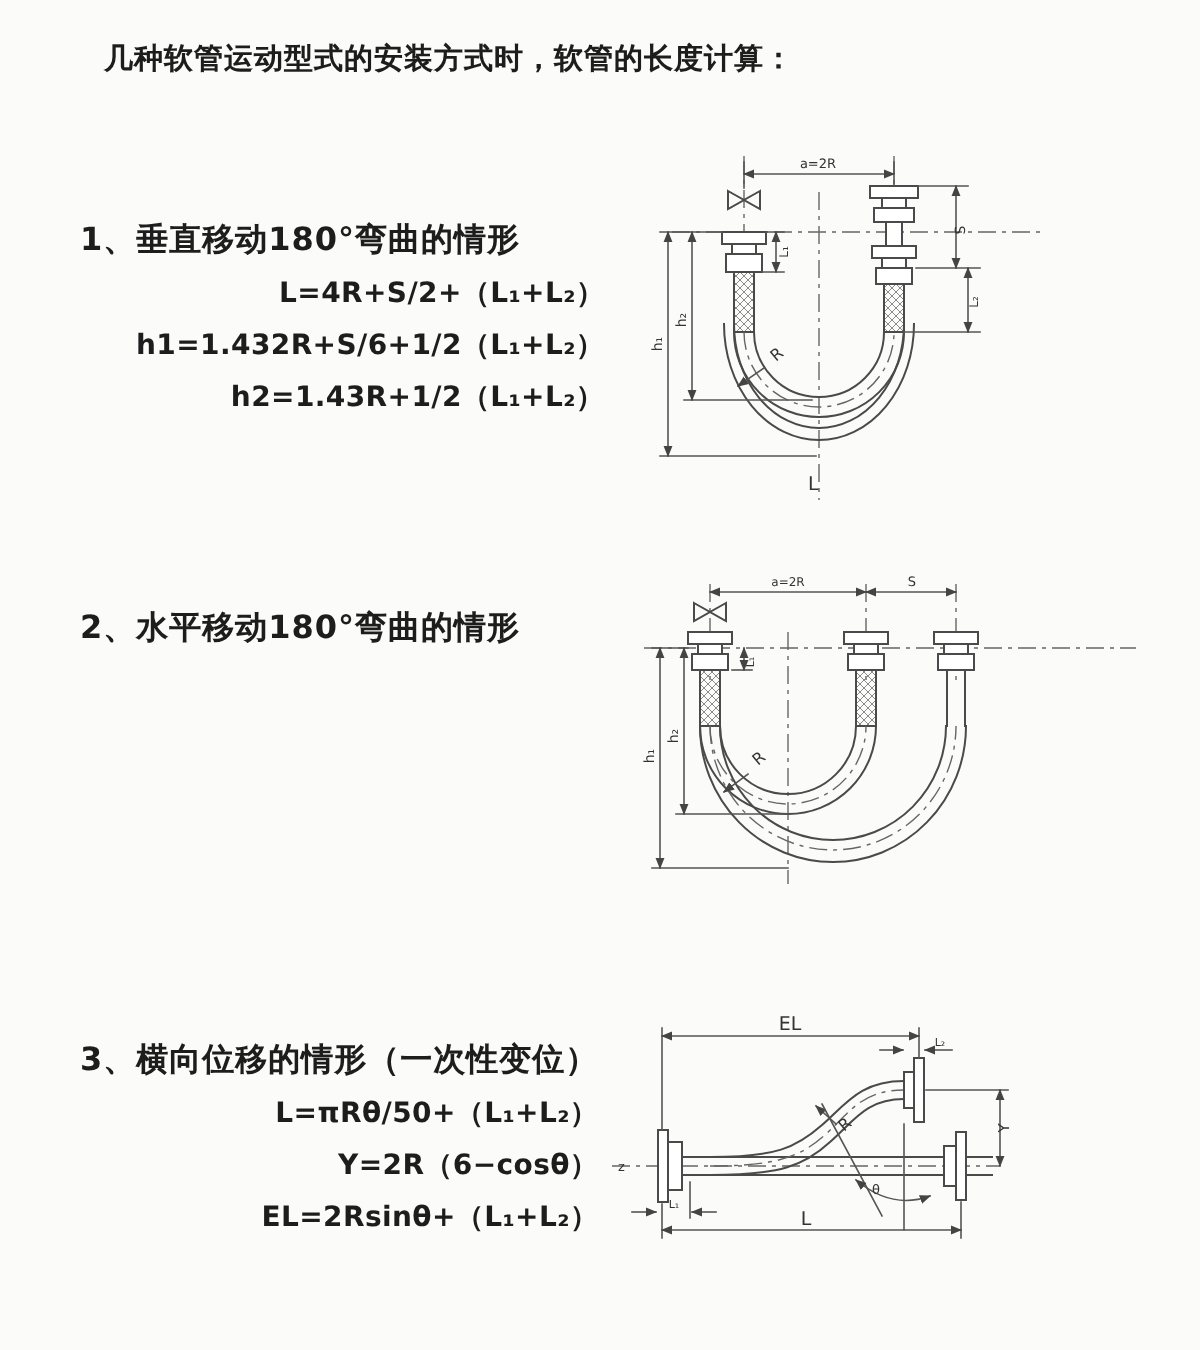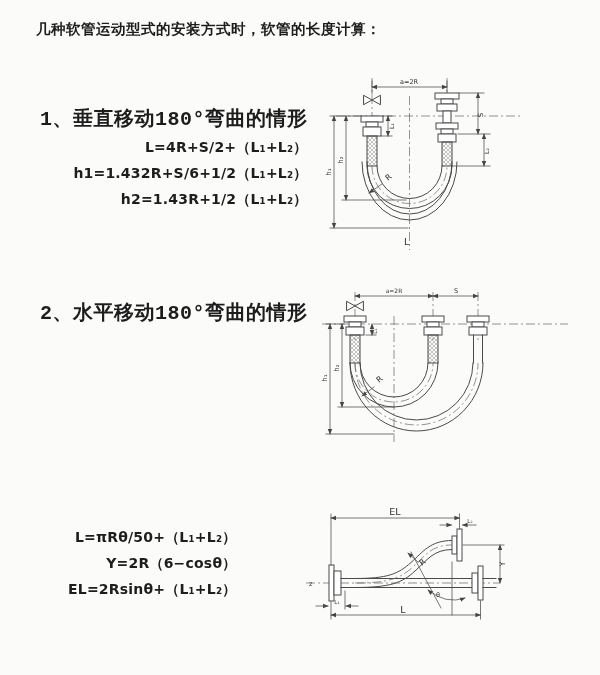--- a/index.html
+++ b/index.html
@@ -2,28 +2,28 @@
 <html><head>
 <meta charset="utf-8">
 <style>
   html,body{margin:0;padding:0;}
   body{
     width:600px;height:675px;position:relative;overflow:hidden;
     background:#fbfbfa;color:#1d1d1d;
     font-family:"DejaVu Sans","Liberation Sans",sans-serif;
   }
   .page-title{
-    position:absolute;left:36px;top:20px;
+    position:absolute;left:52px;top:20px;
     font-size:14.5px;font-weight:bold;letter-spacing:.5px;white-space:nowrap;
   }
   .section{position:absolute;left:40px;}
   #s1{top:110px}
   #s2{top:304px}
   #s3{top:520px}
-  .heading{font-size:20px;font-weight:bold;letter-spacing:.5px;line-height:20px;white-space:nowrap;font-family:Liberation Mono, monospace;}
+  .heading{font-size:16px;font-weight:bold;letter-spacing:.5px;line-height:20px;white-space:nowrap;}
   .formulas{margin:4px 0 0 28px;}
   .formula{font-size:14px;font-weight:600;line-height:26px;letter-spacing:.2px;white-space:nowrap;text-align:right;}
   svg.diag{position:absolute;}
   .diag text{fill:#333;stroke:none;font-family:"DejaVu Sans",sans-serif;}
   .diag .ln{stroke:#4a4a4a;fill:none;stroke-width:1;stroke-linecap:square;}
   .diag .dim{stroke:#555;fill:none;stroke-width:.8;stroke-linecap:square;}
   .diag .cl{stroke:#666;fill:none;stroke-width:.7;stroke-dasharray:9 3 2 3;}
   .diag .part{stroke:#4a4a4a;fill:#fff;stroke-width:1;}
   .diag .braid{stroke:#4a4a4a;stroke-width:1;}
 </style>
@@ -213,20 +213,21 @@
     <text x="67" y="45" transform="rotate(-90 67 45)" text-anchor="middle" font-size="5.5">L₁</text>
   </g>
 
   <g>
     <text x="69" y="97" transform="rotate(-40 69 97)" font-size="8">R</text>
     <line class="dim" x1="64" y1="101" x2="52" y2="110" marker-end="url(#ar2)"></line>
   </g>
 </svg>
 
 <div class="section" id="s3">
+  <div class="heading">3、横向位移的情形（一次性变位）</div>
   <div class="formulas">
     <div class="formula">L=πRθ/50+（L₁+L₂）</div>
     <div class="formula">Y=2R（6−cosθ）</div>
     <div class="formula">EL=2Rsinθ+（L₁+L₂）</div>
   </div>
 </div>
 
 <svg class="diag" style="left:300px;top:505px" width="300" height="140" viewBox="0 0 300 140">
   <defs>
     <marker id="ar3" viewBox="0 0 10 10" refX="9" refY="5" markerWidth="7" markerHeight="7" orient="auto-start-reverse">

